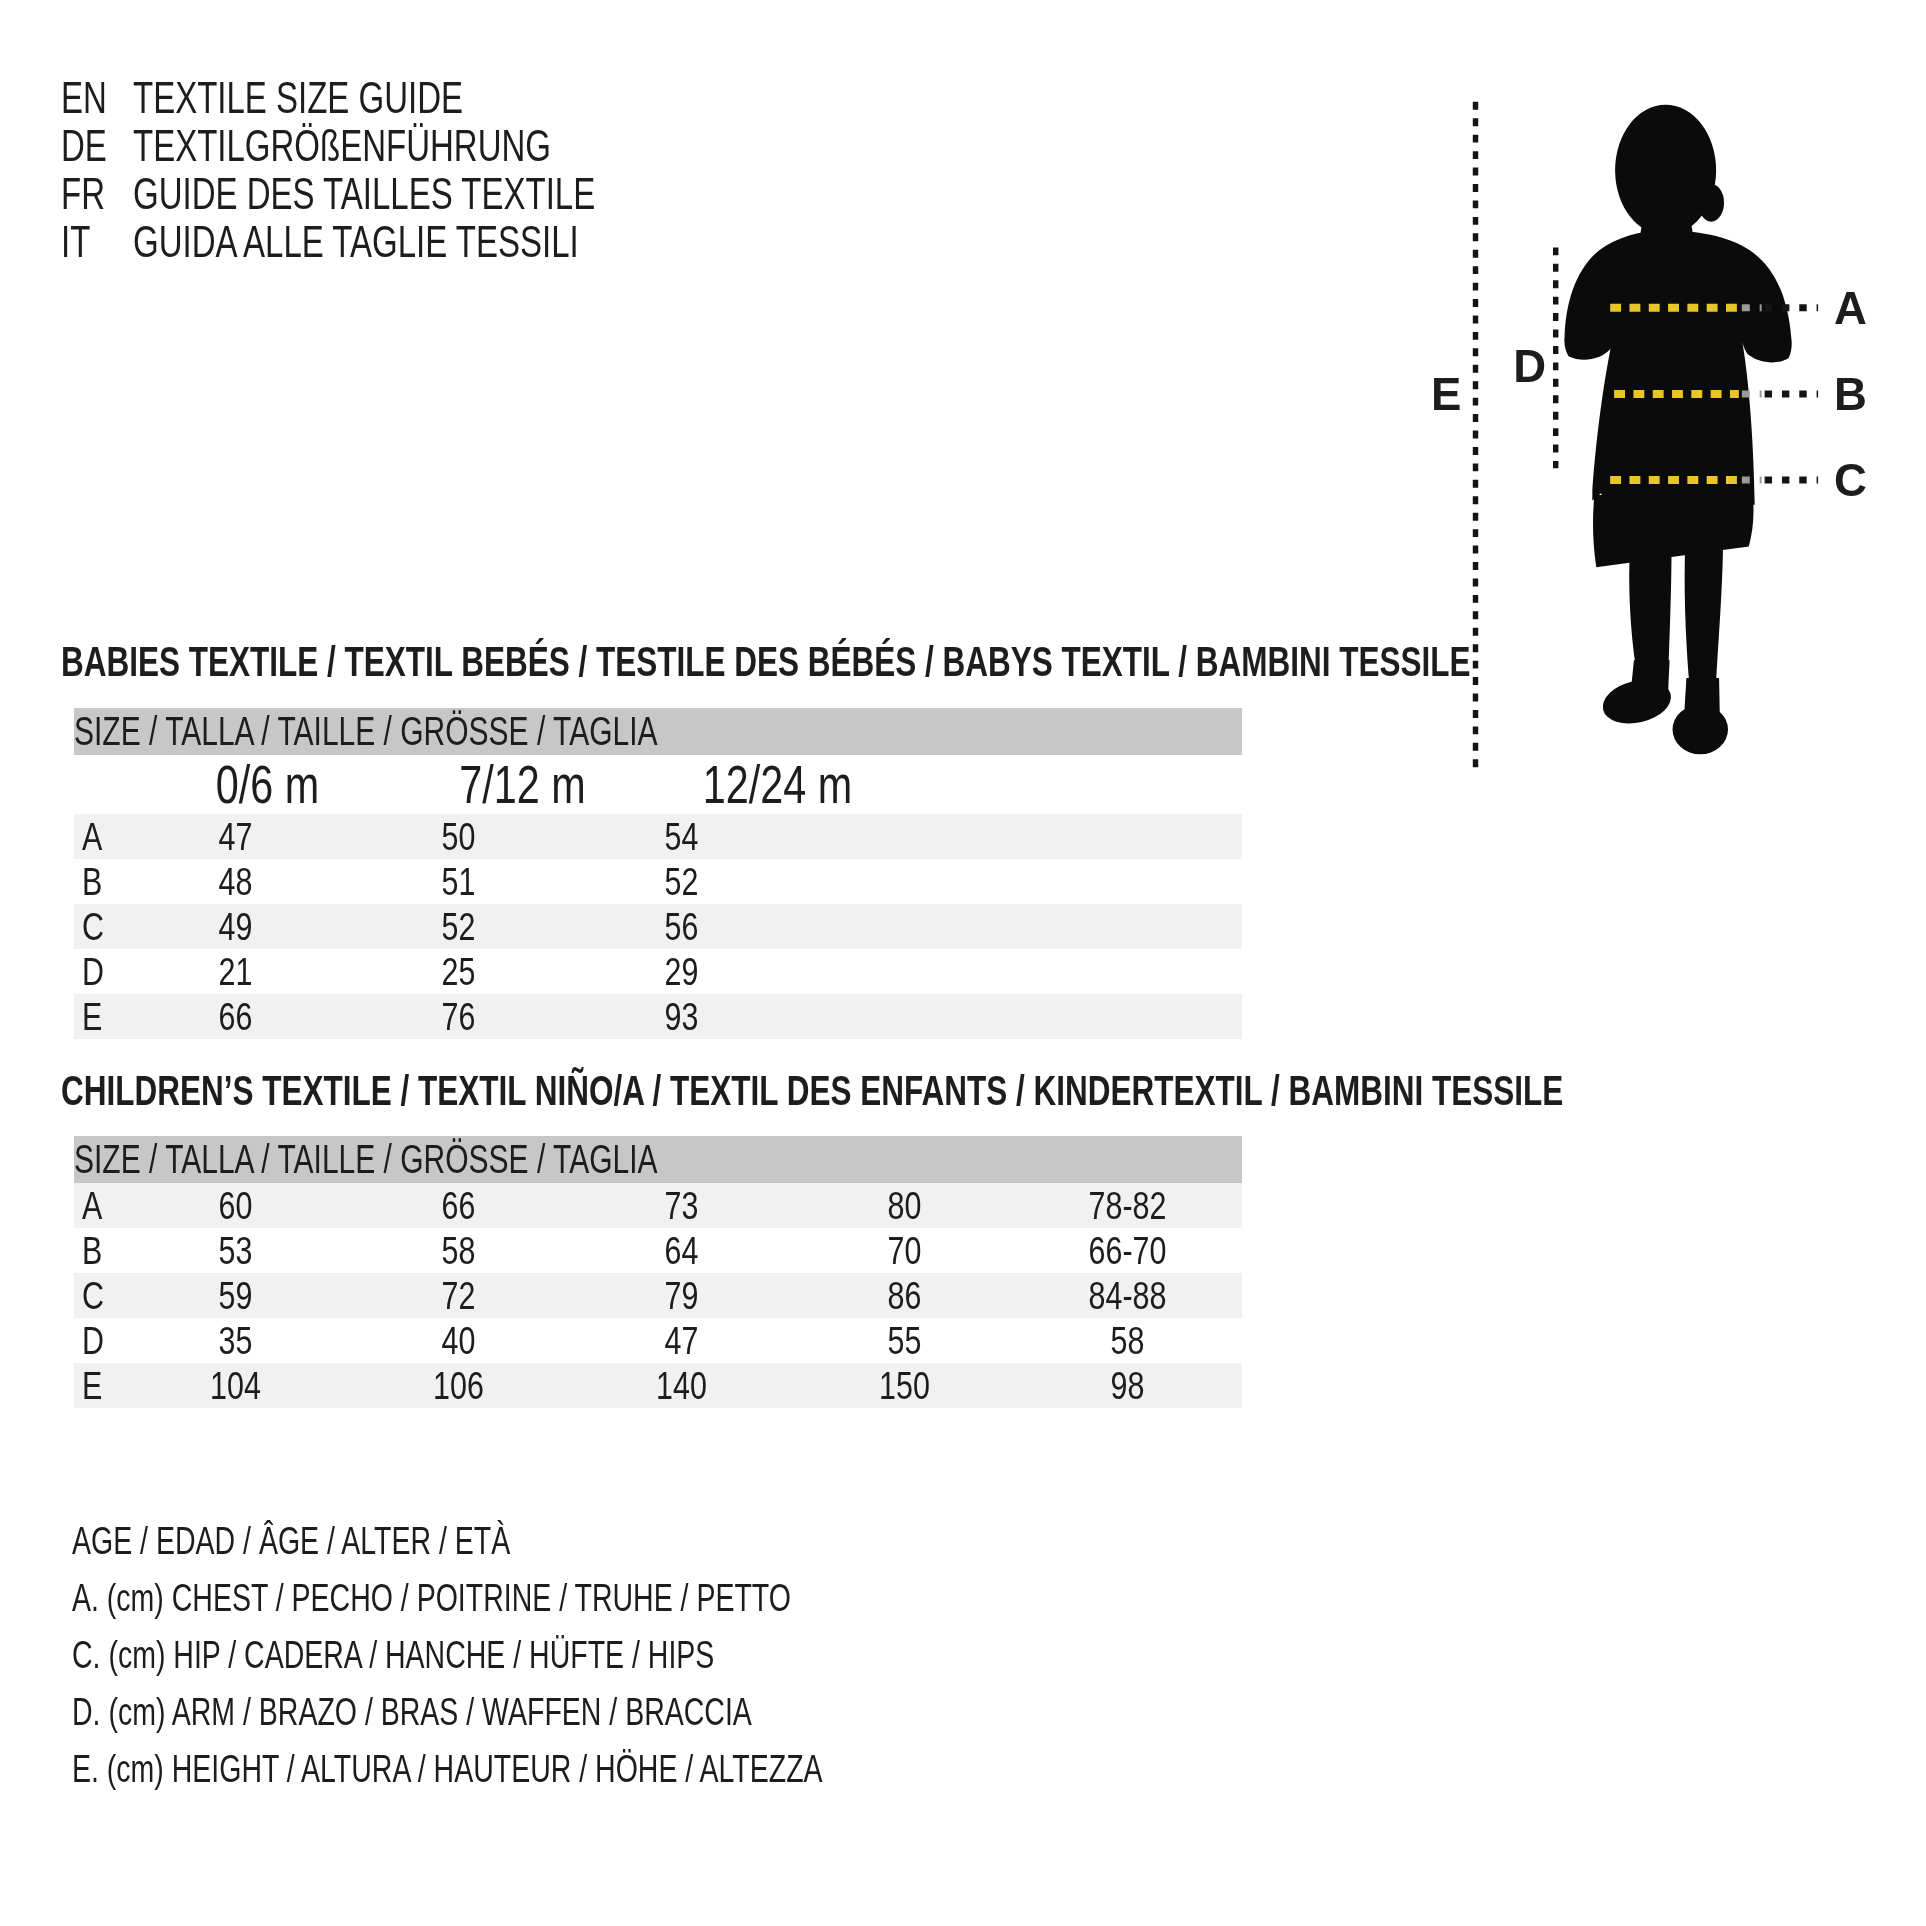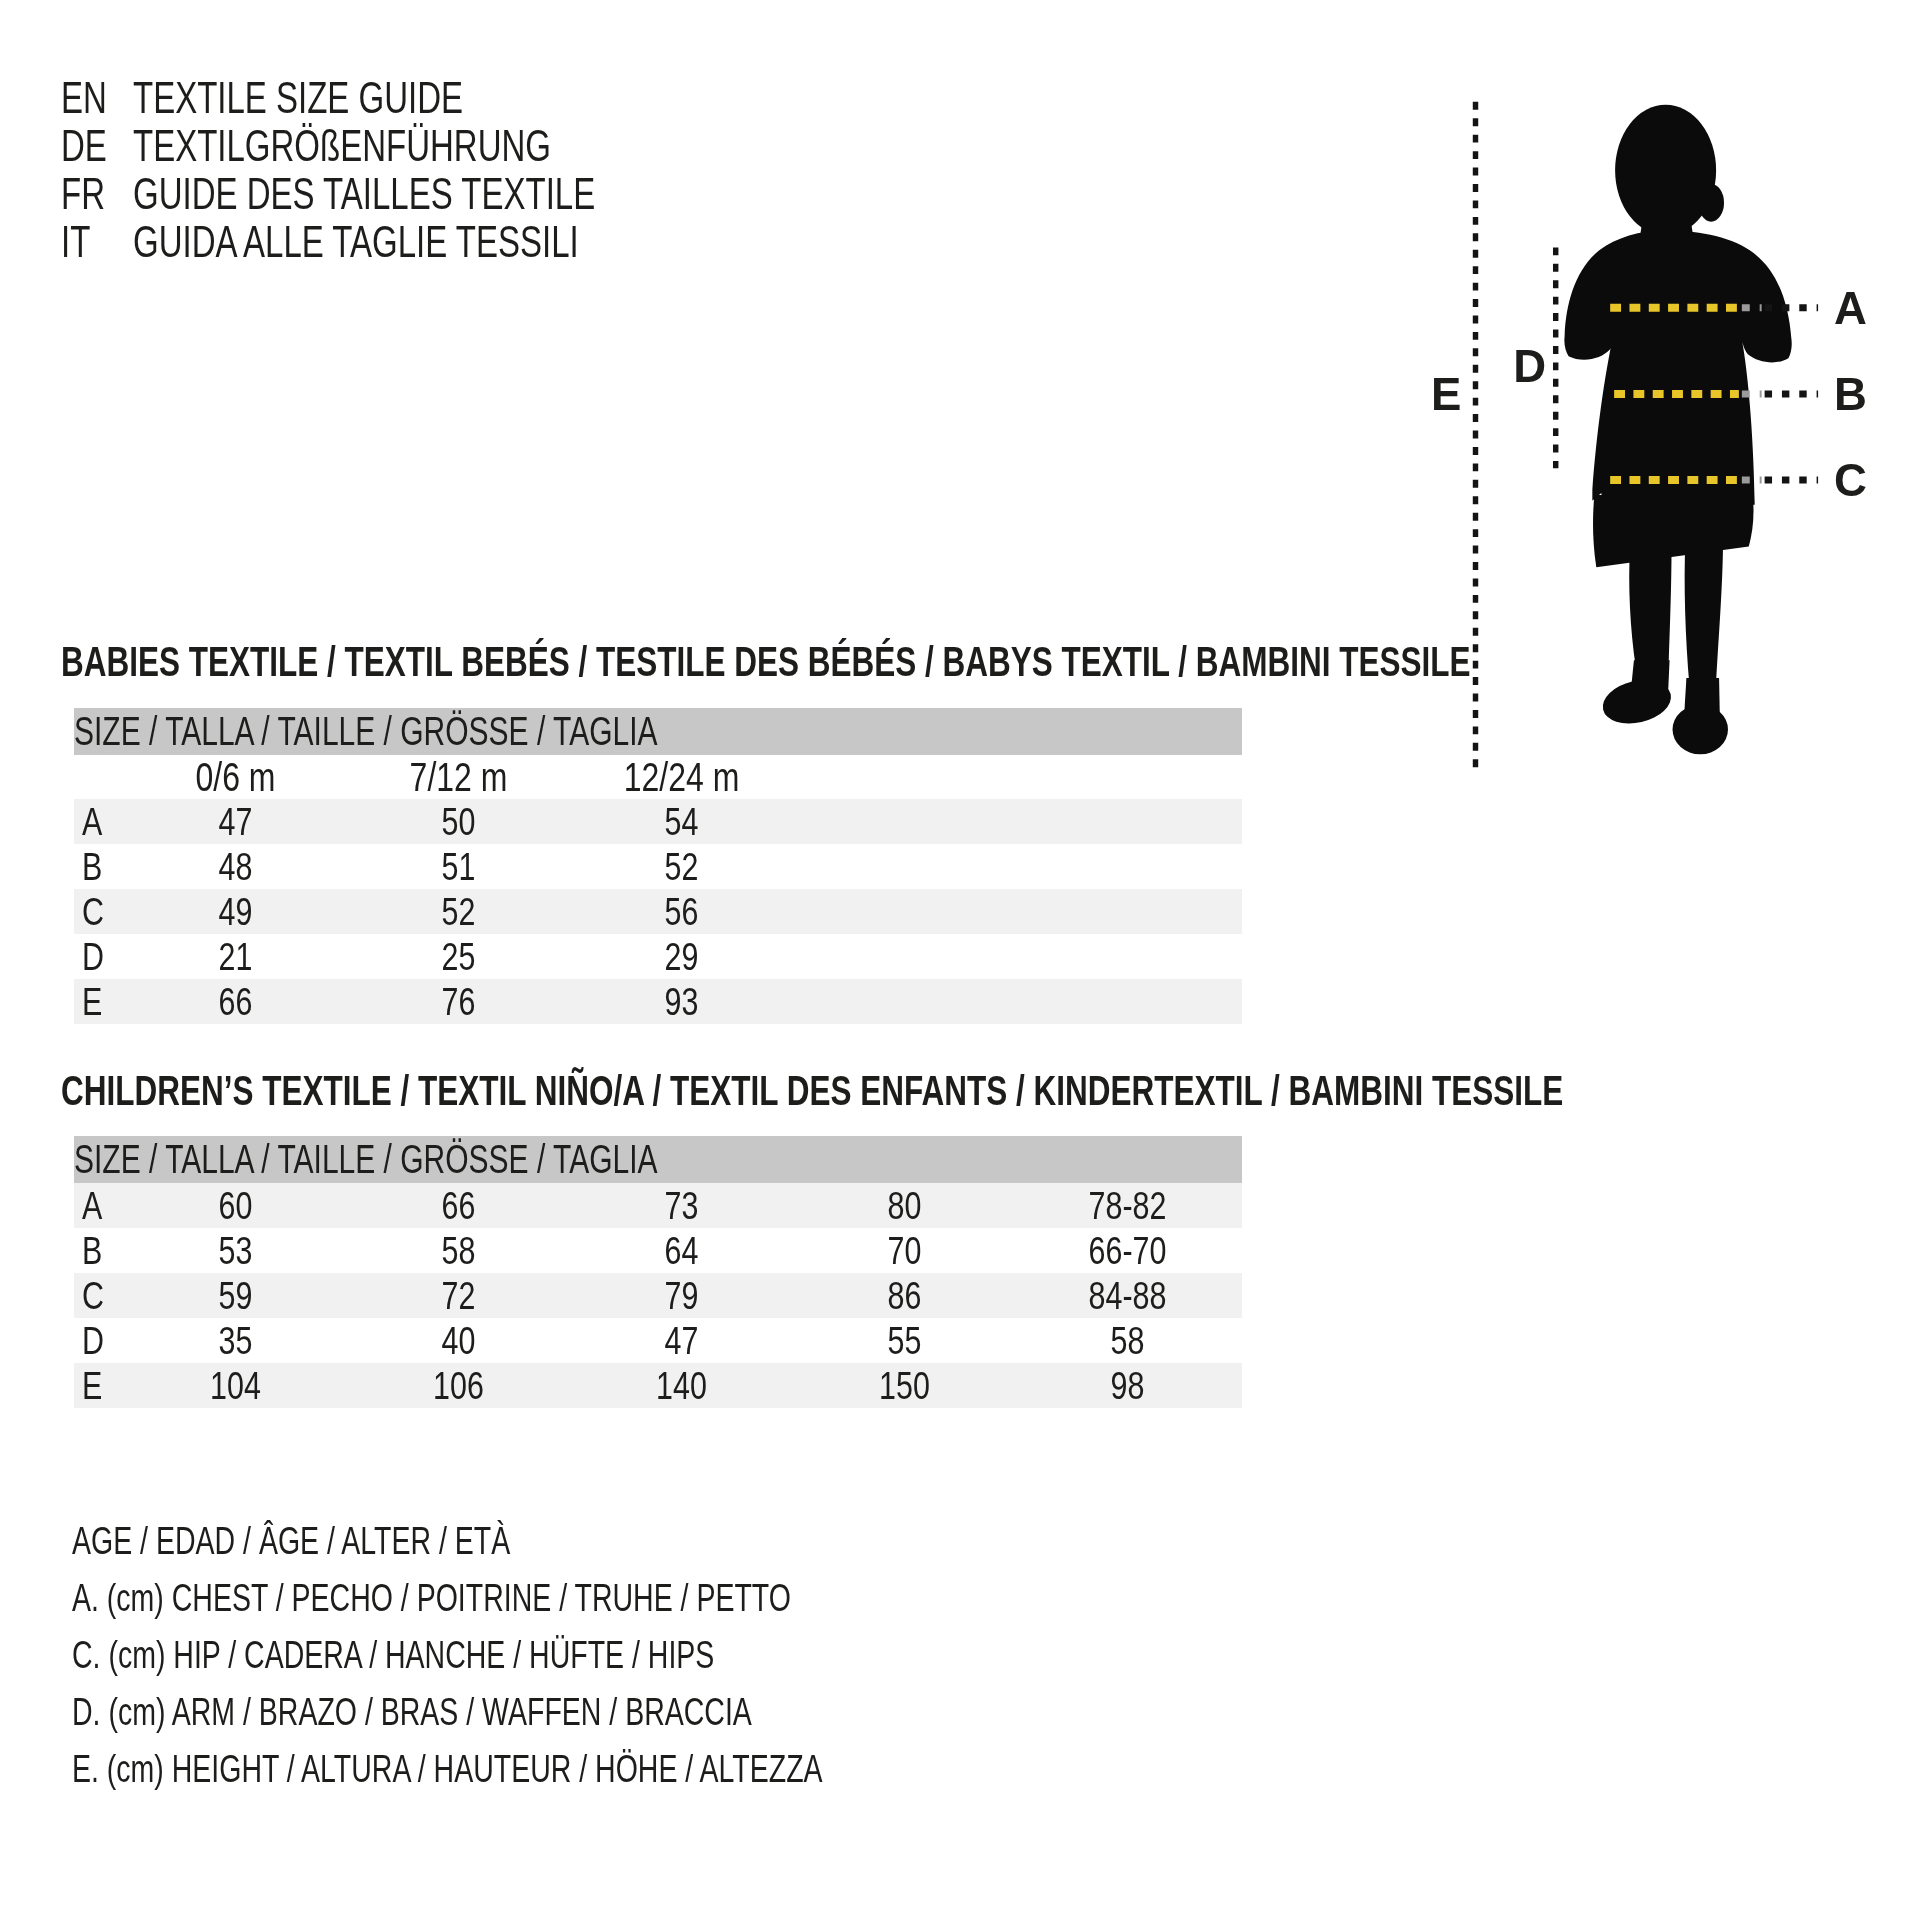--- a/index.html
+++ b/index.html
@@ -17,21 +17,21 @@
   .lang-code{width:72px;flex:0 0 72px;}
   .lang-code span,.lang-title span{display:inline-block;transform:scaleX(0.75);transform-origin:0 50%;white-space:nowrap;}
 
   
   .section-title{left:61px;height:36px;line-height:36px;font-size:42px;font-weight:700;}
 
   
   .size-table{left:74px;width:1168px;}
   .thead{height:47px;background:#c7c7c7;display:flex;align-items:center;box-sizing:border-box;font-size:40px;}
   .trow{display:flex;align-items:center;height:45px;font-size:39px;}
-  .trow.cols{height:44px;font-size:41px;}
+  .trow.cols{height:59px;font-size:53px;gap:32px;}
   .trow.stripe{background:#f1f1f1;}
   .tlabel{width:50px;flex:0 0 50px;padding-left:8px;box-sizing:border-box;}
   .tlabel span{display:inline-block;transform:scaleX(0.78);transform-origin:0 50%;}
   .tcell{width:223px;flex:0 0 223px;text-align:center;}
   .tcell span{display:block;transform:scaleX(0.78);transform-origin:50% 50%;text-align:center;white-space:nowrap;}
 
   
   .legend-block{left:61px;top:1513px;margin-left:11px;}
   .legend-line{height:57px;display:flex;align-items:center;font-size:38px;}
 

